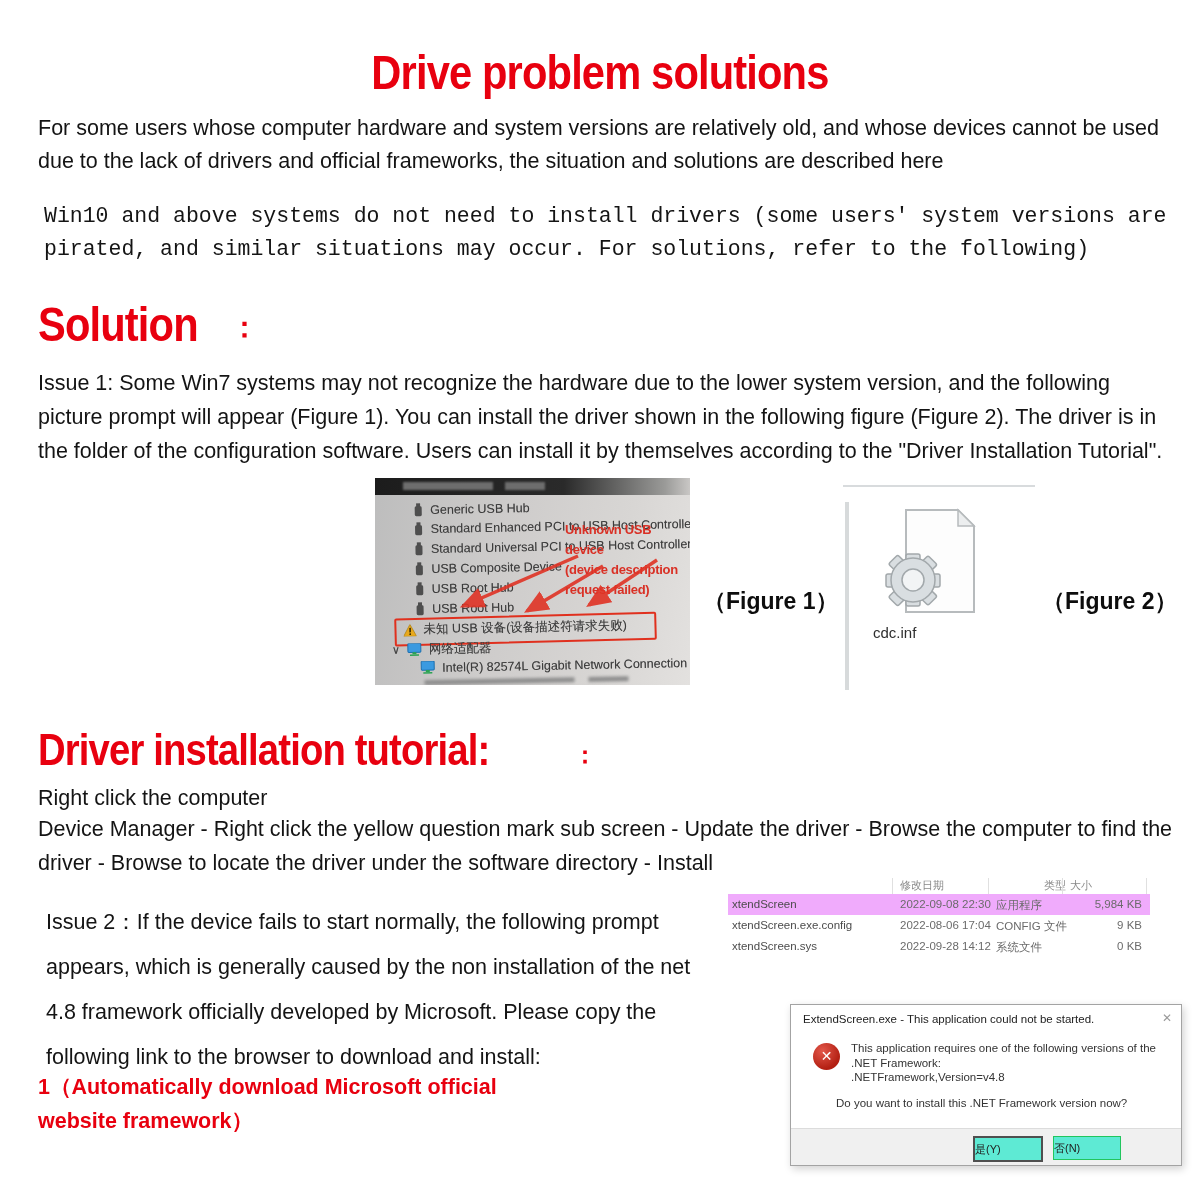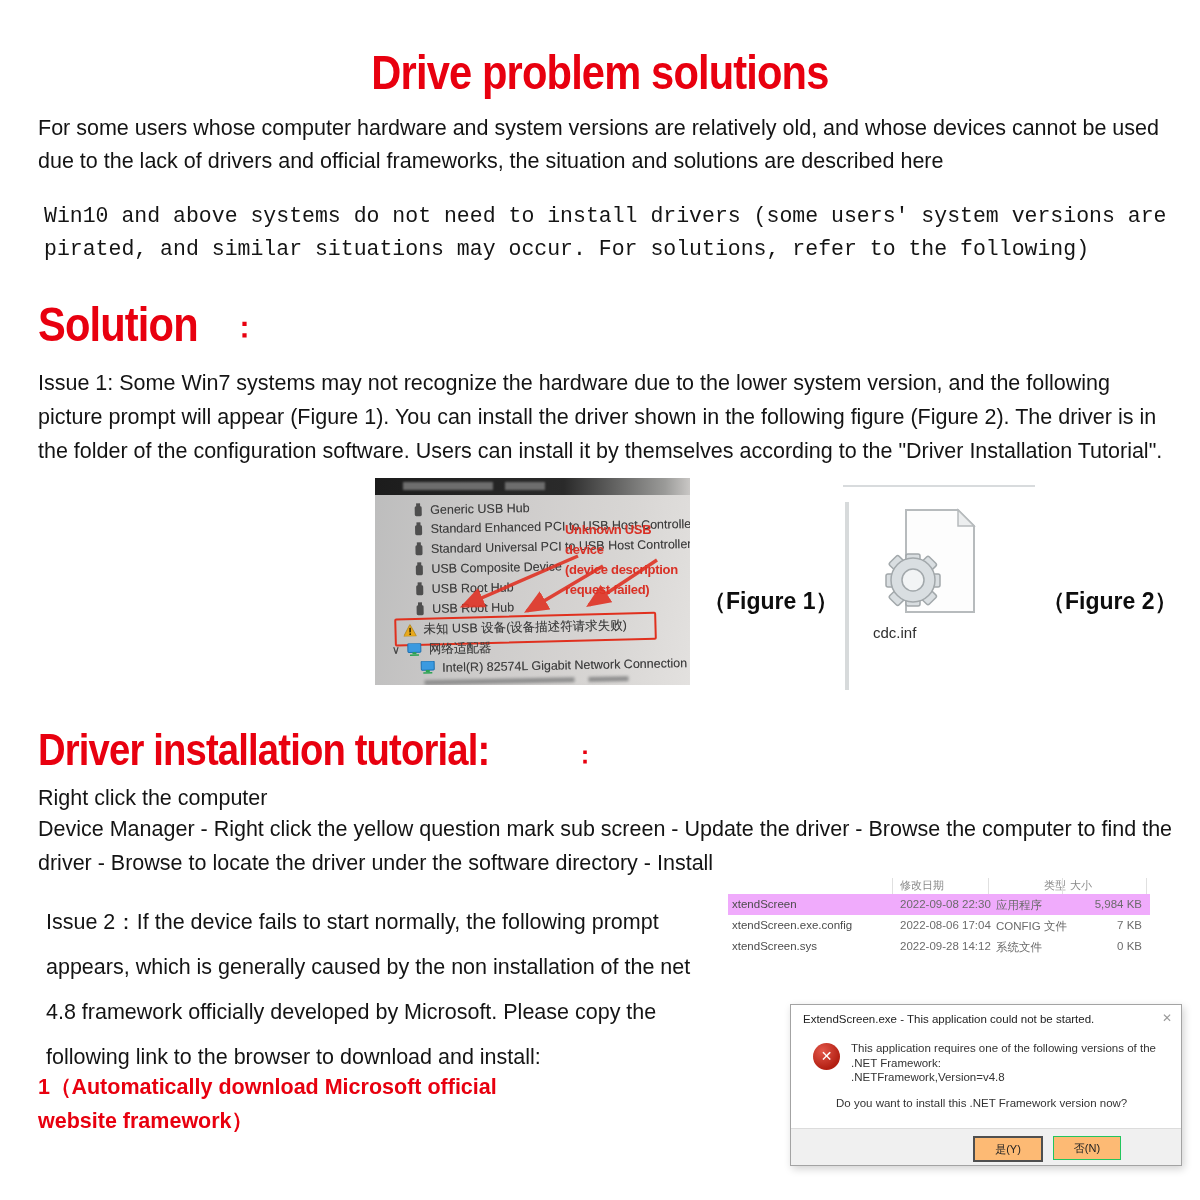--- a/index.html
+++ b/index.html
@@ -50,22 +50,22 @@
   .dlg{left:790px;top:1004px;width:390px;height:160px;background:#fff;border:1px solid #a3a3a3;
        box-shadow:2px 3px 8px rgba(0,0,0,.18);font-size:11.5px;color:#333;}
   .dlg-title{position:absolute;left:12px;top:8px;color:#222;white-space:nowrap;}
   .dlg-close{position:absolute;right:9px;top:6px;color:#9a9a9a;font-size:12px;}
   .err-ico{position:absolute;left:22px;top:38px;width:27px;height:27px;border-radius:50%;
            background:radial-gradient(circle at 35% 30%,#e2574a,#b31f12 70%);
            color:#fff;font-weight:bold;font-size:14px;line-height:27px;text-align:center;}
   .dlg-msg{position:absolute;left:60px;top:36px;line-height:14.5px;white-space:nowrap;}
   .dlg-q{position:absolute;left:45px;top:92px;white-space:nowrap;}
   .dlg-strip{position:absolute;left:0;bottom:0;width:100%;height:36px;background:#f0f0f0;border-top:1px solid #dcdcdc;}
-  .dlg-btn{position:absolute;top:7px;width:66px;height:22px;background:#fdba74;font-size:11px;
-           text-align:center;line-height:22px;color:#222;}
+  .dlg-btn{position:absolute;top:7px;width:66px;height:22px;background:#5eead4;font-size:11px;
+           text-align:left;line-height:22px;color:#222;}
   .btn-yes{left:182px;border:2px solid #4f4f4f;}
   .btn-no{left:262px;border:1px solid #22c55e;}
   svg{display:block;}
 </style>
 </head>
 <body>
 
 <div class="page">
 
   <div class="abs title-wrap">
@@ -225,21 +225,21 @@
     <div class="frow hl">
       <span class="fname">xtendScreen</span>
       <span class="fdate">2022-09-08 22:30</span>
       <span class="ftype">应用程序</span>
       <span class="fsize">5,984 KB</span>
     </div>
     <div class="frow">
       <span class="fname">xtendScreen.exe.config</span>
       <span class="fdate">2022-08-06 17:04</span>
       <span class="ftype">CONFIG 文件</span>
-      <span class="fsize">7 KB</span>
+      <span class="fsize">9 KB</span>
     </div>
     <div class="frow">
       <span class="fname">xtendScreen.sys</span>
       <span class="fdate">2022-09-28 14:12</span>
       <span class="ftype">系统文件</span>
       <span class="fsize">0 KB</span>
     </div>
   </div>
 
   <div class="abs dlg">

